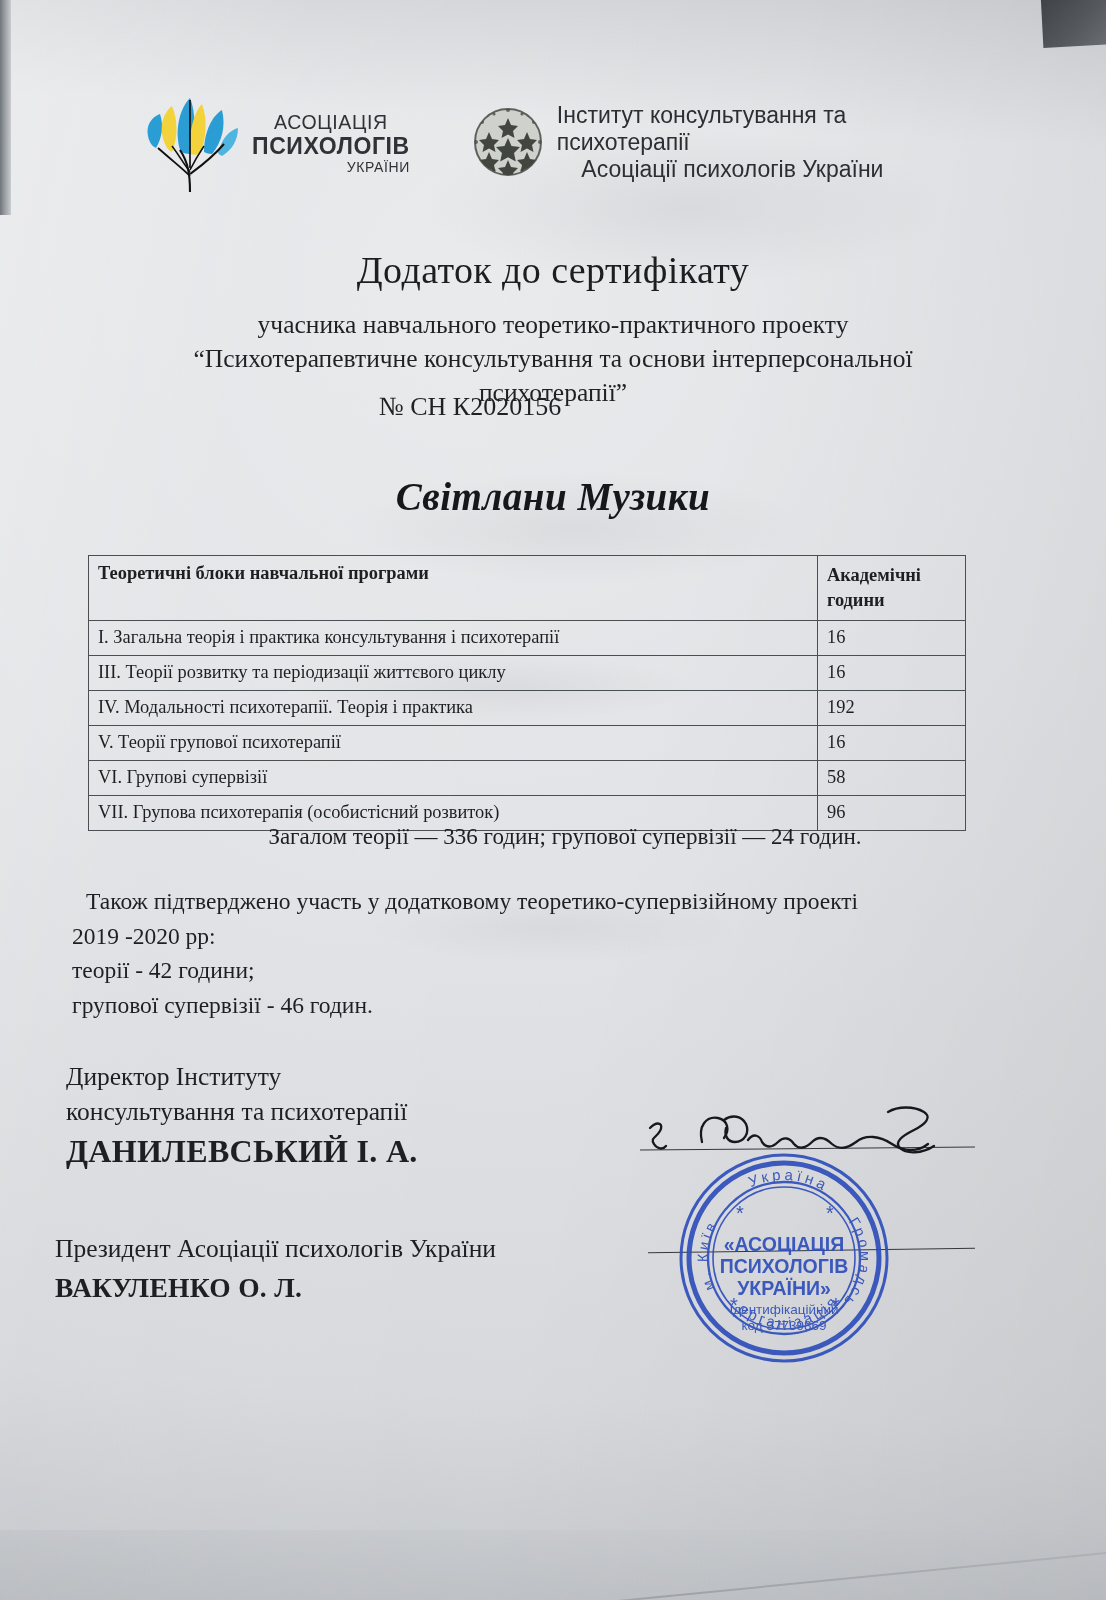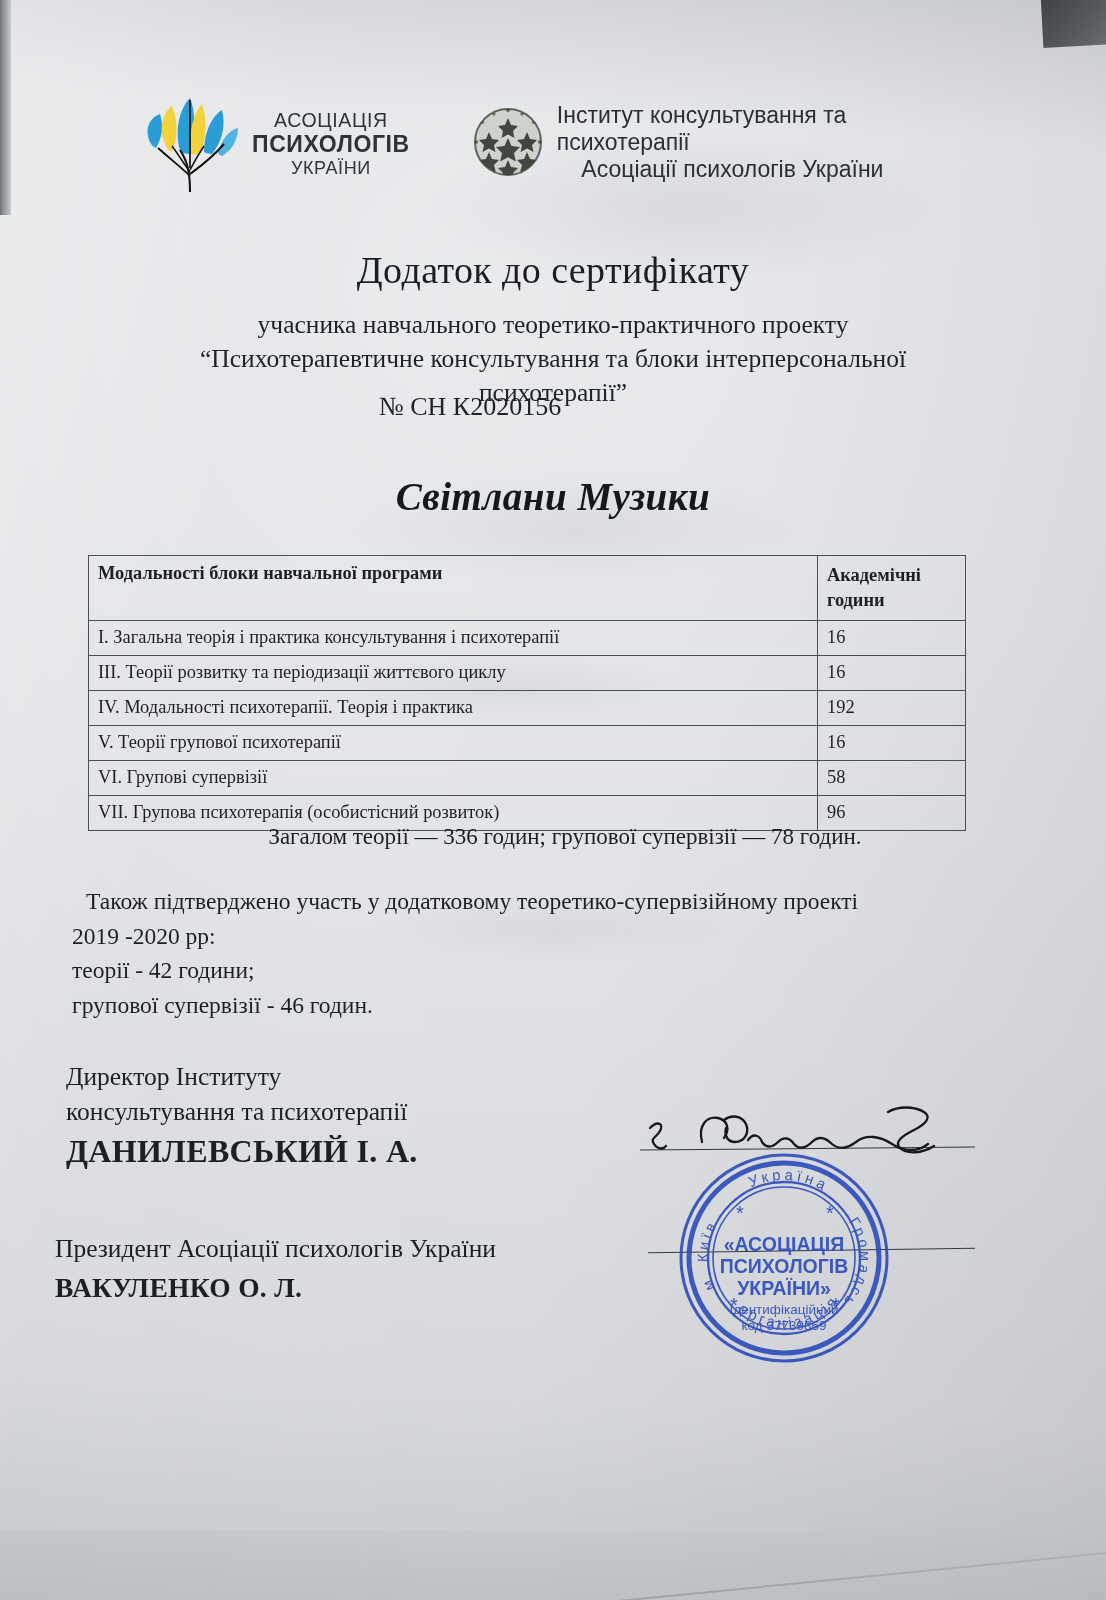--- a/index.html
+++ b/index.html
@@ -99,21 +99,21 @@
   .logo-mark { width: 104px; height: 96px; flex: 0 0 auto; }
   .logo-apu-text {
     margin-left: 10px;
     line-height: 1.12;
     color: #2f3337;
     font-family: "Liberation Sans", sans-serif;
     letter-spacing: 0.6px;
   }
   .logo-apu-text .l1 { font-size: 19.5px; text-align: center; }
   .logo-apu-text .l2 { font-size: 23px; font-weight: bold; text-align: center; }
-  .logo-apu-text .l3 { font-size: 18px; text-align: center; }
+  .logo-apu-text .l3 { font-size: 14px; text-align: right; }
 
   .logo-inst {
     display: flex;
     align-items: center;
     margin-left: 62px;
     margin-top: 6px;
   }
   .inst-seal { width: 72px; height: 72px; flex: 0 0 auto; }
   .inst-text {
     margin-left: 13px;
@@ -349,32 +349,32 @@
           <div class="r1">Інститут консультування та психотерапії</div>
           <div class="r2">Асоціації психологів України</div>
         </div>
       </div>
     </div>
 
     <div class="doc-title">Додаток до сертифікату</div>
 
     <div class="subtitle">
       <span class="wide">учасника навчального теоретико-практичного проекту</span>
-      <span class="wide">“Психотерапевтичне консультування та блоки інтерперсональної</span>
+      <span class="wide">“Психотерапевтичне консультування та основи інтерперсональної</span>
       <span class="wide">психотерапії”</span>
     </div>
 
     <div class="cert-number">№ СН К2020156</div>
 
     <div class="recipient">Світлани Музики</div>
 
     <table class="hours-table">
       <thead>
         <tr>
-          <th>Модальності блоки навчальної програми</th>
+          <th>Теоретичні блоки навчальної програми</th>
           <th class="col-hours">
             <span>Академічні</span><br>
             <span>години</span>
           </th>
         </tr>
       </thead>
       <tbody>
         <tr>
           <td>I. Загальна теорія і практика консультування і психотерапії</td>
           <td class="col-hours">16</td>
@@ -395,21 +395,21 @@
           <td>VI. Групові супервізії</td>
           <td class="col-hours">58</td>
         </tr>
         <tr>
           <td>VII. Групова психотерапія (особистісний розвиток)</td>
           <td class="col-hours">96</td>
         </tr>
       </tbody>
     </table>
 
-    <div class="totals">Загалом теорії — 336 годин; групової супервізії — 78 годин.</div>
+    <div class="totals">Загалом теорії — 336 годин; групової супервізії — 24 годин.</div>
 
     <div class="extra">
       <div class="justified">Також підтверджено участь у додатковому теоретико-супервізійному проекті</div>
       <div>2019 -2020 рр:</div>
       <div>теорії - 42 години;</div>
       <div>групової супервізії - 46 годин.</div>
     </div>
 
     <div class="sig-block-1">
       <div>Директор Інституту</div>

